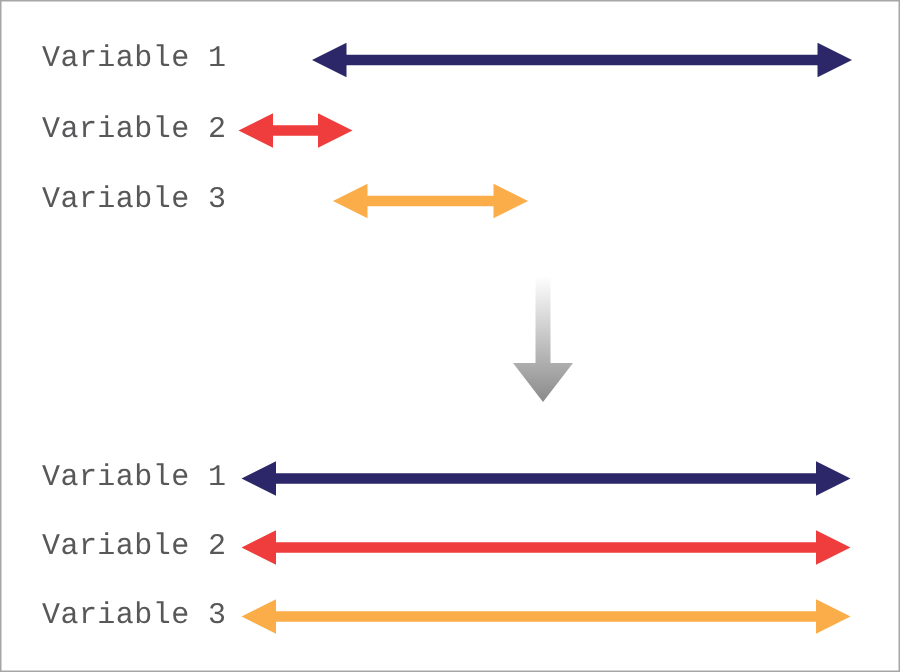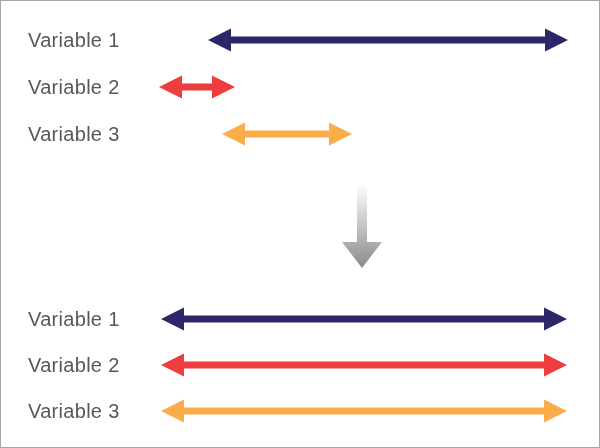--- a/index.html
+++ b/index.html
@@ -8,21 +8,21 @@
     background: #ffffff;
   }
   .canvas {
     position: relative;
     width: 600px;
     height: 448px;
     box-sizing: border-box;
     background: #ffffff;
     border: 1px solid #a6a6a6;
     overflow: hidden;
-    font-family: Liberation Sans, sans-serif;
+    font-family: Liberation Mono, monospace;
   }
   .layer {
     position: absolute;
     top: 0;
     left: 0;
   }
   .var-label {
     position: absolute;
     left: 27px;
     height: 24px;

